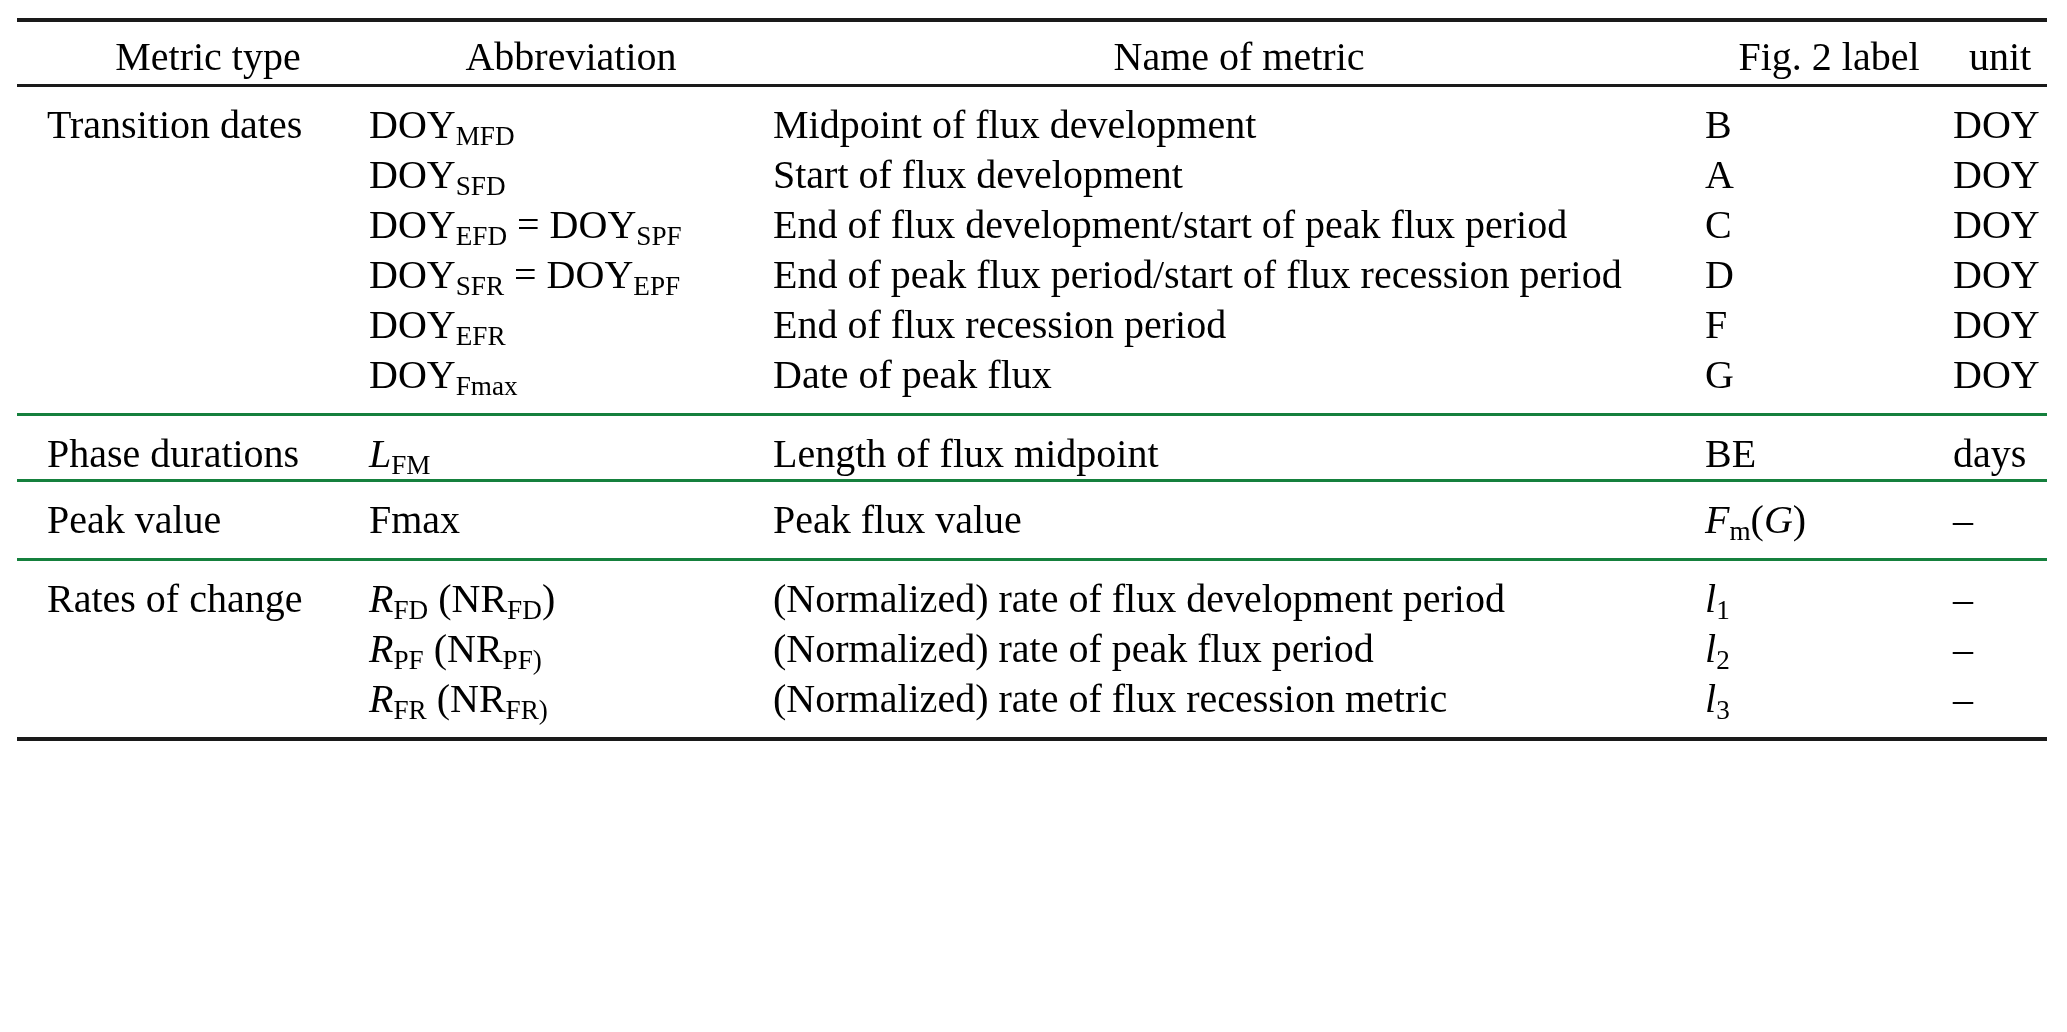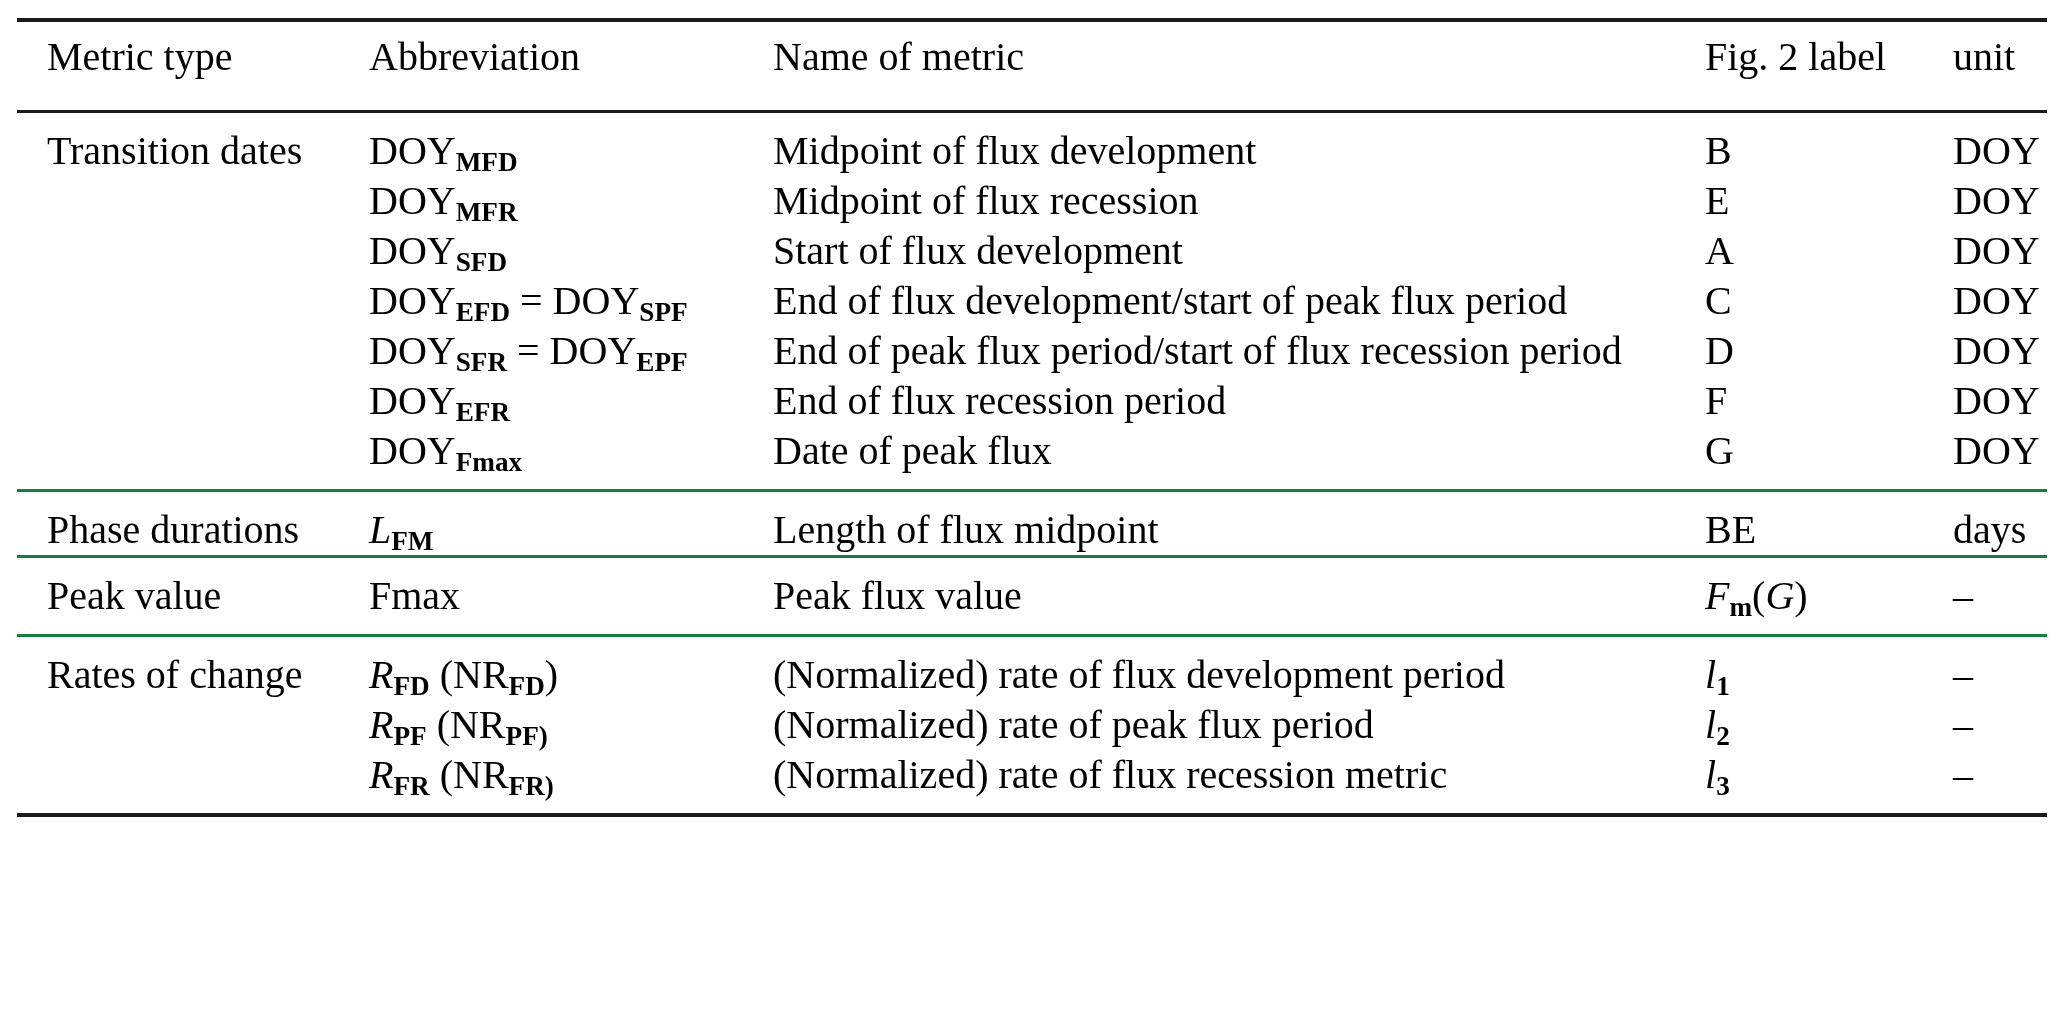--- a/index.html
+++ b/index.html
@@ -33,34 +33,33 @@
   th, td {
     font-weight: normal;
     text-align: left;
     vertical-align: middle;
     padding: 0;
     line-height: 50px;
     white-space: nowrap;
     overflow: visible;
   }
   th.c1, td.c1 { padding-left: 30px; }
-  thead th { padding-top: 10px; padding-bottom: 28px; }
+  thead th { padding-top: 10px; padding-bottom: 2px; text-align: center; }
   thead { border-bottom: 3px solid #1a1a1a; }
   tbody { border-bottom: 3px solid #15803d; }
   tbody:last-of-type { border-bottom: none; }
   tbody tr.first td { padding-top: 13px; }
   tbody tr.last td { padding-bottom: 13px; }
   .seg-rm { font-style: normal; }
   .seg-it { font-style: italic; }
   .seg-sub {
     font-style: normal;
     font-size: 68%;
     vertical-align: -0.24em;
     line-height: 0;
-    font-weight: bold;
   }
 </style>
 </head>
 <body>
 
 <div class="wrap">
   <table class="metrics">
     <colgroup>
       <col class="c1">
         <col class="c2">
@@ -76,27 +75,20 @@
         <th>Fig. 2 label</th>
         <th>unit</th>
       </tr>
     </thead>
     <tbody>
         <tr class="first">
           <td class="c1">Transition dates</td>
           <td><span class="seg-rm">DOY</span><span class="seg-sub">MFD</span></td>
           <td>Midpoint of flux development</td>
           <td><span class="seg-rm">B</span></td>
-          <td>DOY</td>
-        </tr>
-        <tr>
-          <td class="c1"></td>
-          <td><span class="seg-rm">DOY</span><span class="seg-sub">MFR</span></td>
-          <td>Midpoint of flux recession</td>
-          <td><span class="seg-rm">E</span></td>
           <td>DOY</td>
         </tr>
         <tr>
           <td class="c1"></td>
           <td><span class="seg-rm">DOY</span><span class="seg-sub">SFD</span></td>
           <td>Start of flux development</td>
           <td><span class="seg-rm">A</span></td>
           <td>DOY</td>
         </tr>
         <tr>

